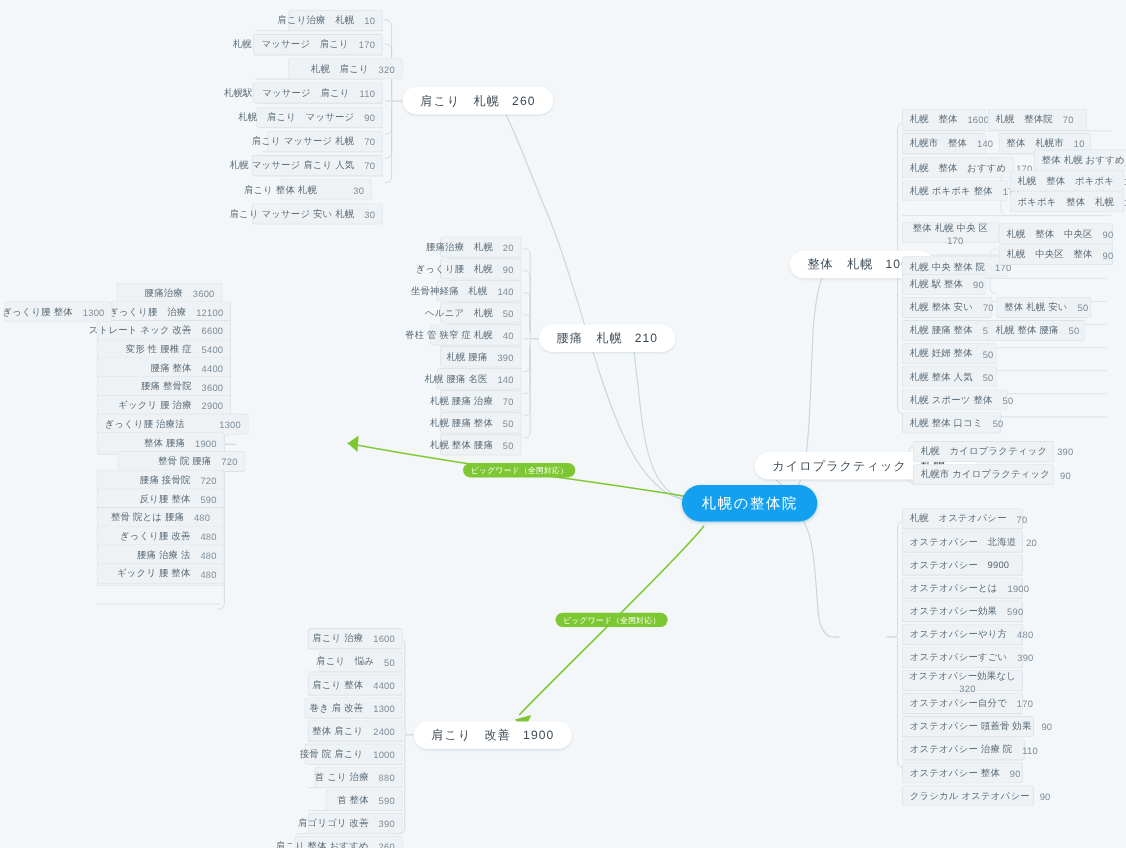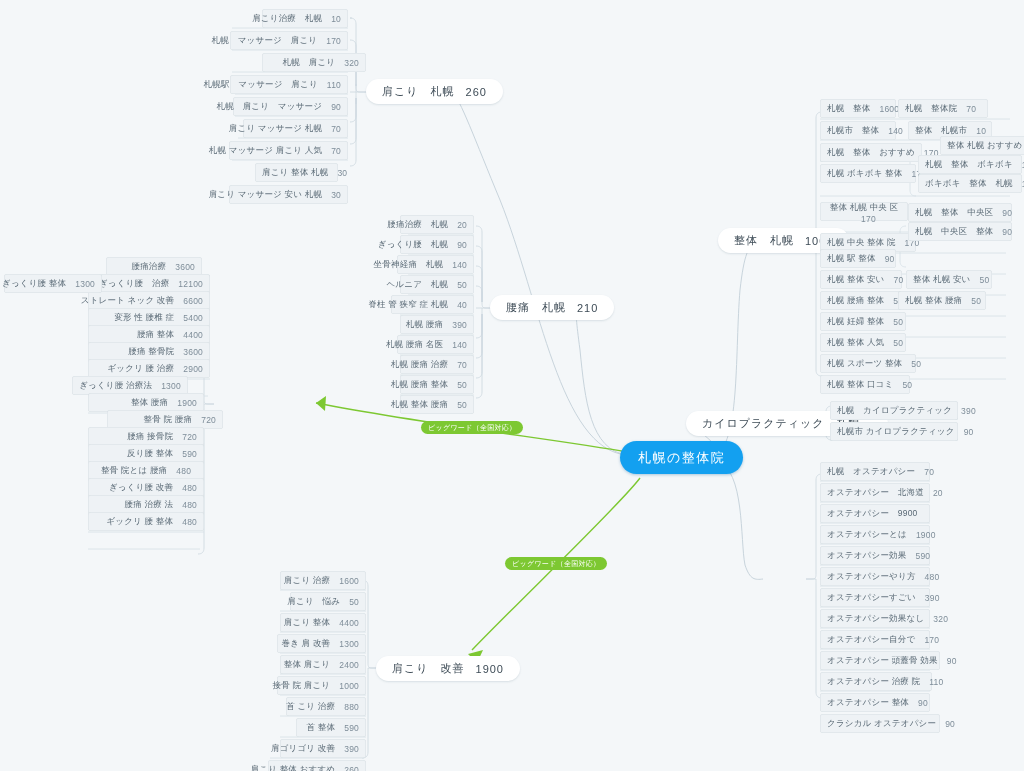--- a/index.html
+++ b/index.html
@@ -308,21 +308,21 @@
     <span class="vol">90</span>
   </div>
   <div class="node leaf" style="left:243px; top:119px; width:105px; justify-content:flex-end;">
     <span>肩こり マッサージ 札幌</span>
     <span class="vol">70</span>
   </div>
   <div class="node leaf" style="left:229px; top:141px; width:119px; justify-content:flex-end;">
     <span>札幌 マッサージ 肩こり 人気</span>
     <span class="vol">70</span>
   </div>
-  <div class="node leaf" style="left:255px; top:163px; width:83px; justify-content:space-between;">
+  <div class="node leaf" style="left:255px; top:163px; width:83px; justify-content:flex-end;gap:24px;">
     <span>肩こり 整体 札幌</span>
     <span class="vol">30</span>
   </div>
   <div class="node leaf" style="left:229px; top:185px; width:119px; justify-content:flex-end;">
     <span>肩こり マッサージ 安い 札幌</span>
     <span class="vol">30</span>
   </div>
 
   <div class="node leaf" style="left:400px; top:215px; width:74px; justify-content:flex-end;">
     <span>腰痛治療　札幌</span>
@@ -386,21 +386,21 @@
     <span class="vol">4400</span>
   </div>
   <div class="node leaf" style="left:88px; top:342px; width:122px; justify-content:flex-end;">
     <span>腰痛 整骨院</span>
     <span class="vol">3600</span>
   </div>
   <div class="node leaf" style="left:88px; top:359px; width:122px; justify-content:flex-end;">
     <span>ギックリ 腰 治療</span>
     <span class="vol">2900</span>
   </div>
-  <div class="node leaf" style="left:72px; top:376px; width:116px; justify-content:center;">
+  <div class="node leaf" style="left:88px; top:376px; width:138px; justify-content:space-between;">
     <span>ぎっくり腰 治療法</span>
     <span class="vol">1300</span>
   </div>
   <div class="node leaf" style="left:88px; top:393px; width:116px; justify-content:flex-end;">
     <span>整体 腰痛</span>
     <span class="vol">1900</span>
   </div>
   <div class="node leaf" style="left:88px; top:410px; width:116px; justify-content:flex-end;margin-left:19px;">
     <span>整骨 院 腰痛</span>
     <span class="vol">720</span>
@@ -596,21 +596,21 @@
     <span class="vol">590</span>
   </div>
   <div class="node leaf" style="left:820px; top:567px; width:110px; justify-content:flex-start;">
     <span>オステオパシーやり方</span>
     <span class="vol">480</span>
   </div>
   <div class="node leaf" style="left:820px; top:588px; width:110px; justify-content:flex-start;">
     <span>オステオパシーすごい</span>
     <span class="vol">390</span>
   </div>
-  <div class="node leaf" style="left:820px; top:609px; width:110px; justify-content:flex-start;">
+  <div class="node leaf" style="left:820px; top:609px; width:110px; justify-content:flex-start;flex-direction:column;">
     <span>オステオパシー効果なし</span>
     <span class="vol">320</span>
   </div>
   <div class="node leaf" style="left:820px; top:630px; width:110px; justify-content:flex-start;">
     <span>オステオパシー自分で</span>
     <span class="vol">170</span>
   </div>
   <div class="node leaf" style="left:820px; top:651px; width:120px; justify-content:flex-start;">
     <span>オステオパシー 頭蓋骨 効果</span>
     <span class="vol">90</span>

